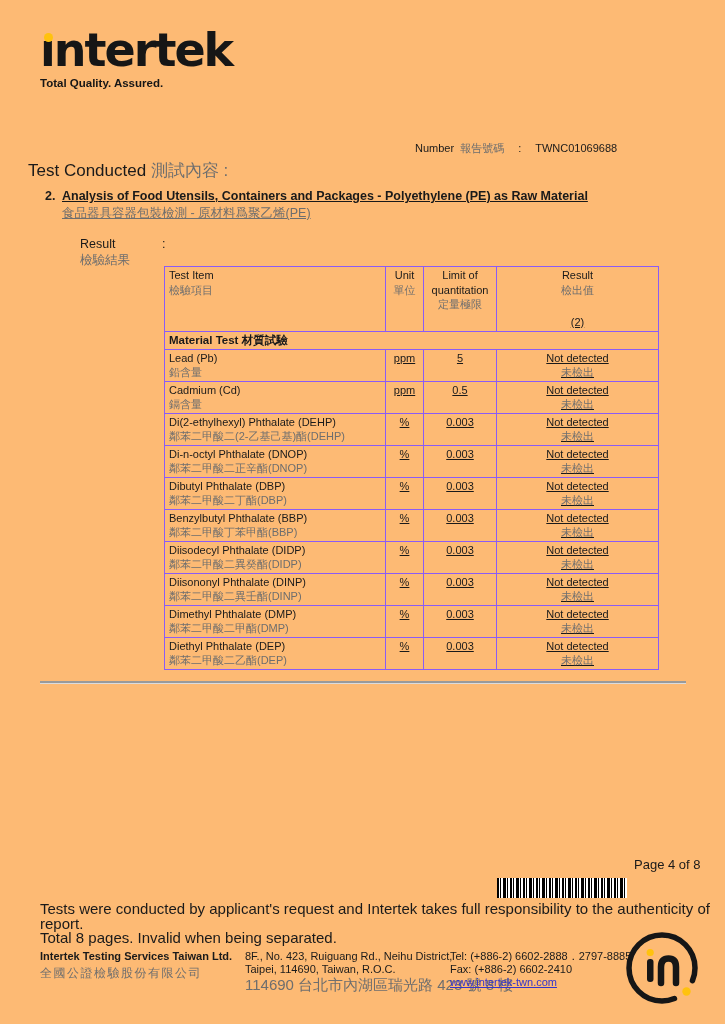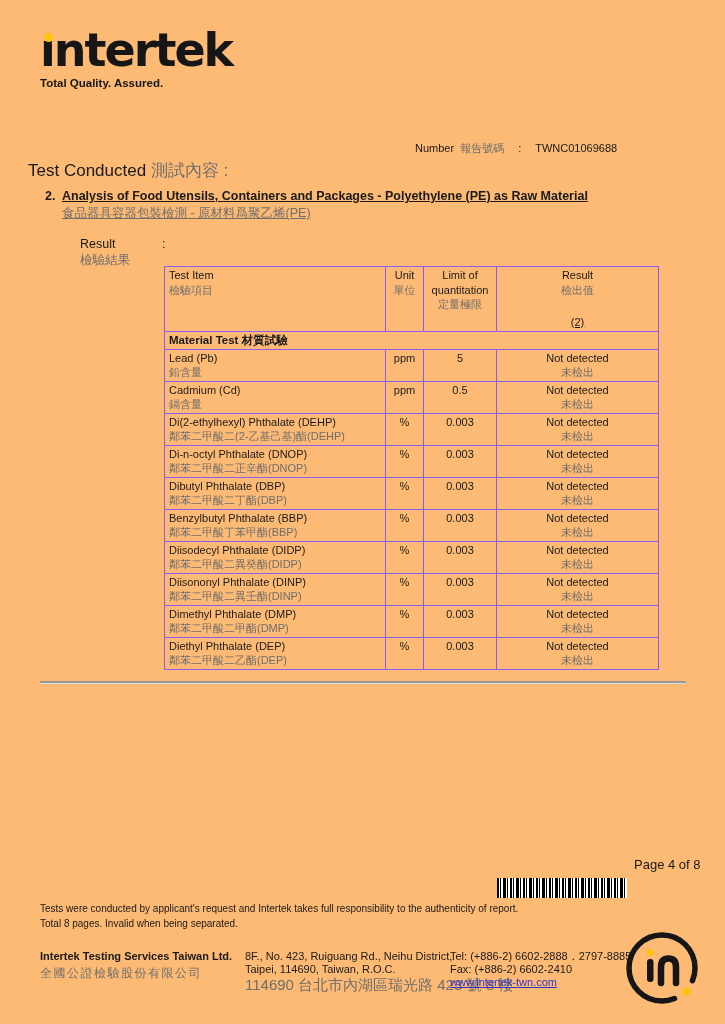--- a/index.html
+++ b/index.html
@@ -51,39 +51,39 @@
   .col-item  { width:221px; }
   .col-unit  { width:38px; }
   .col-loq   { width:73px; }
   .col-res   { width:162px; }
   td.hdr { height:65px; }
   td.hdr.center { text-align:center; }
   .hdr-result-wrap { display:flex; flex-direction:column; height:61px; }
   .hdr-note { margin-top:auto; text-decoration:underline; color:#1a1a1a; }
   td.section-row { font-weight:bold; font-size:11.5px; height:17px; padding:1px 4px; }
   td.cell-item { text-align:left; }
-  td.cell-mid, td.cell-res { text-align:center; vertical-align:middle; }
+  td.cell-mid, td.cell-res { text-align:center; vertical-align:middle;text-decoration:underline; }
   tr.data-row { height:31.5px; }
 
   
   .rule {
     position:absolute; left:40px; top:681px; width:646px; height:3px;
     background:#9a9a9a; border-bottom:1px solid #dcdcdc;
   }
 
   
   .barcode {
     position:absolute; left:497px; top:878px; width:130px; height:20px;
     background:repeating-linear-gradient(90deg,
       #000 0 2px, #fff 2px 3px, #000 3px 4px, #fff 4px 6px,
       #000 6px 9px, #fff 9px 10px, #000 10px 11px, #fff 11px 13px);
   }
   .page-label { position:absolute; left:634px; top:857px; font-size:13px; }
 
-  .disclaimer { position:absolute; left:40px; top:902px; font-size:10px; line-height:14.5px; }
+  .disclaimer { position:absolute; left:40px; top:902px; font-size:15px; line-height:14.5px; }
 
   
   .footer-col1 { position:absolute; left:40px; top:950px; }
   .footer-col1 .en { font-weight:bold; font-size:11px; }
   .footer-col1 .zh { font-size:12px; letter-spacing:1.5px; margin-top:3px; }
   .footer-col2 { position:absolute; left:245px; top:950px; font-size:11px; line-height:13px; }
   .footer-col2 .zh { font-size:15px; margin-top:2px; }
   .footer-col3 { position:absolute; left:450px; top:950px; font-size:11px; line-height:13px; }
   .footer-col3 a { color:#3333cc; text-decoration:underline; }
   .footer-mark { position:absolute; left:620px; top:926px; }

